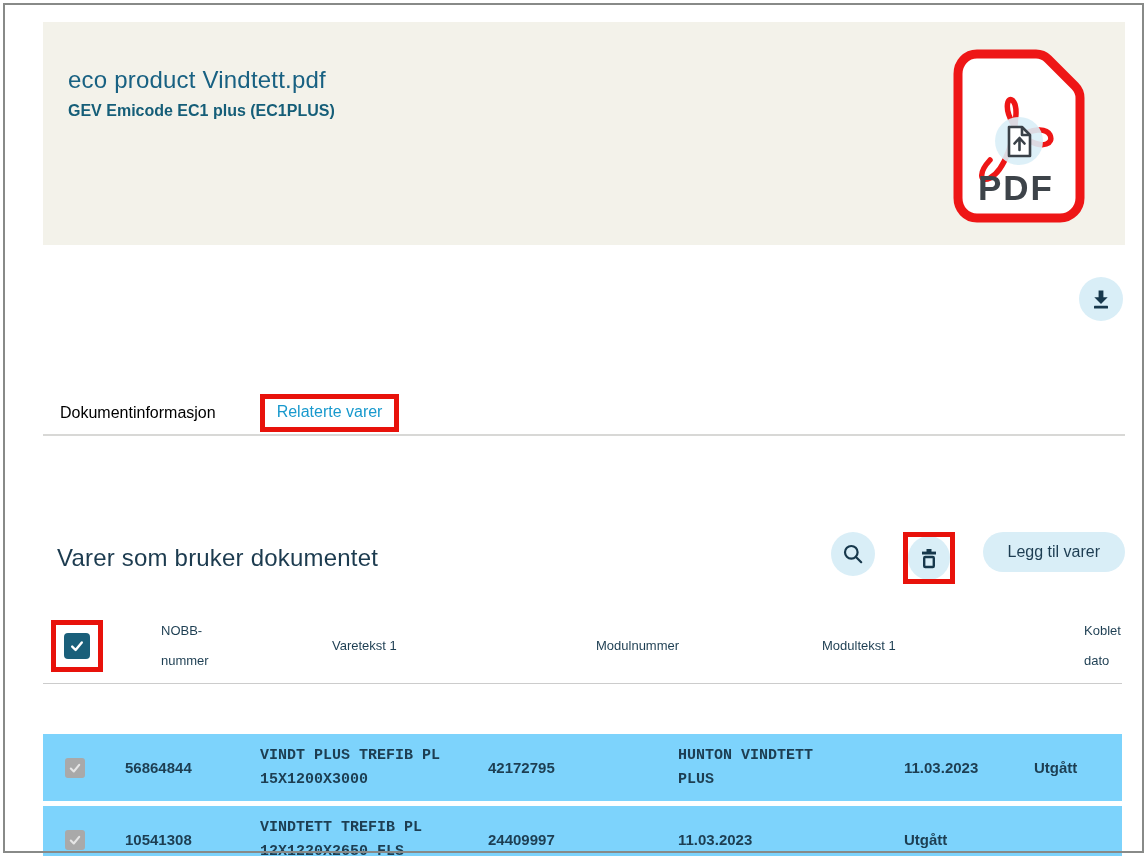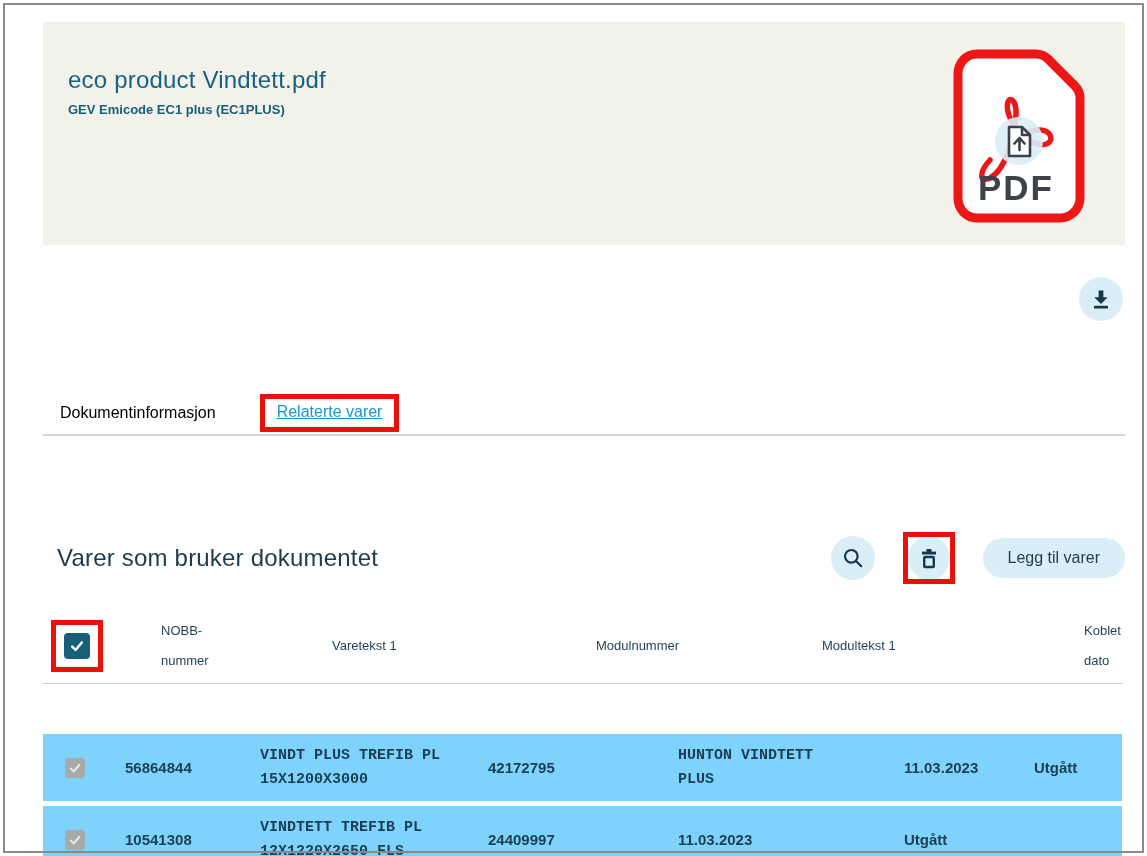--- a/index.html
+++ b/index.html
@@ -5,42 +5,42 @@
   * { margin:0; padding:0; box-sizing:border-box; }
   html,body { width:1147px; height:856px; background:#fff; overflow:hidden;
               font-family:"Liberation Sans", sans-serif; color:#1d3d52; }
   .page { position:relative; width:1147px; height:856px; background:#fff; }
   .window-border { position:absolute; inset:3px; border:2px solid #888a88; pointer-events:none; z-index:50; }
 
   
   .banner { position:absolute; left:43px; top:22px; width:1082px; height:223px; background:#f3f2ea; }
   .banner-text { position:absolute; left:25px; top:44px; }
   .doc-title { font-size:24px; font-weight:500; color:#186182; letter-spacing:.2px; }
-  .doc-subtitle { margin-top:8px; font-size:13px; font-weight:700; color:#155e78; }
+  .doc-subtitle { margin-top:8px; font-size:16px; font-weight:700; color:#155e78; }
   .pdf-icon { position:absolute; left:909px; top:26px; width:134px; height:176px; }
 
   
   .download-btn { position:absolute; left:1079px; top:277px; width:44px; height:44px;
                   border-radius:50%; background:#d9eef7; display:flex; align-items:center;
                   justify-content:center; cursor:pointer; }
 
   
   .tabs { position:absolute; left:43px; top:392px; width:1082px; height:44px;
           border-bottom:2px solid #d8d8d6; display:flex; align-items:center; padding-left:17px; }
   .tab { font-size:16px; cursor:pointer; white-space:nowrap; }
   .tab-inactive { font-weight:400; color:#000000; }
-  .tab-active { font-weight:500; color:#1899cd;text-decoration:underline; }
+  .tab-active { font-weight:500; color:#1899cd; }
   .anno { border:5px solid #e8120b; }
   .tab-anno { margin-left:44px; padding:4px 12px 6px 12px; }
 
   
   .section-bar { position:absolute; left:43px; top:528px; width:1082px; height:60px;
                  display:flex; align-items:center; }
   .section-heading { font-size:24px; font-weight:400; color:#1c3b4f; margin-left:14px; letter-spacing:.2px; }
-  .section-actions { margin-left:auto; display:flex; align-items:center; gap:28px; }
+  .section-actions { margin-left:auto; display:flex; align-items:flex-start; gap:28px; }
   .icon-btn { width:44px; height:44px; border-radius:50%; background:#d9eef7;
               display:flex; align-items:center; justify-content:center; cursor:pointer; }
   .trash-anno { width:52px; height:52px; display:flex; align-items:center; justify-content:center; overflow:hidden; }
   .pill-btn { height:40px; padding:0 25px; border:none; border-radius:20px; background:#d9eef7;
               font-family:"Liberation Sans", sans-serif; font-size:16px; font-weight:500;
               color:#1d3d52; cursor:pointer; white-space:nowrap; }
 
   
   .table { position:absolute; left:43px; top:608px; width:1079px; }
   .tgrid { display:grid; grid-template-columns:82px 135px 228px 190px 226px 130px 1fr; align-items:center; }

